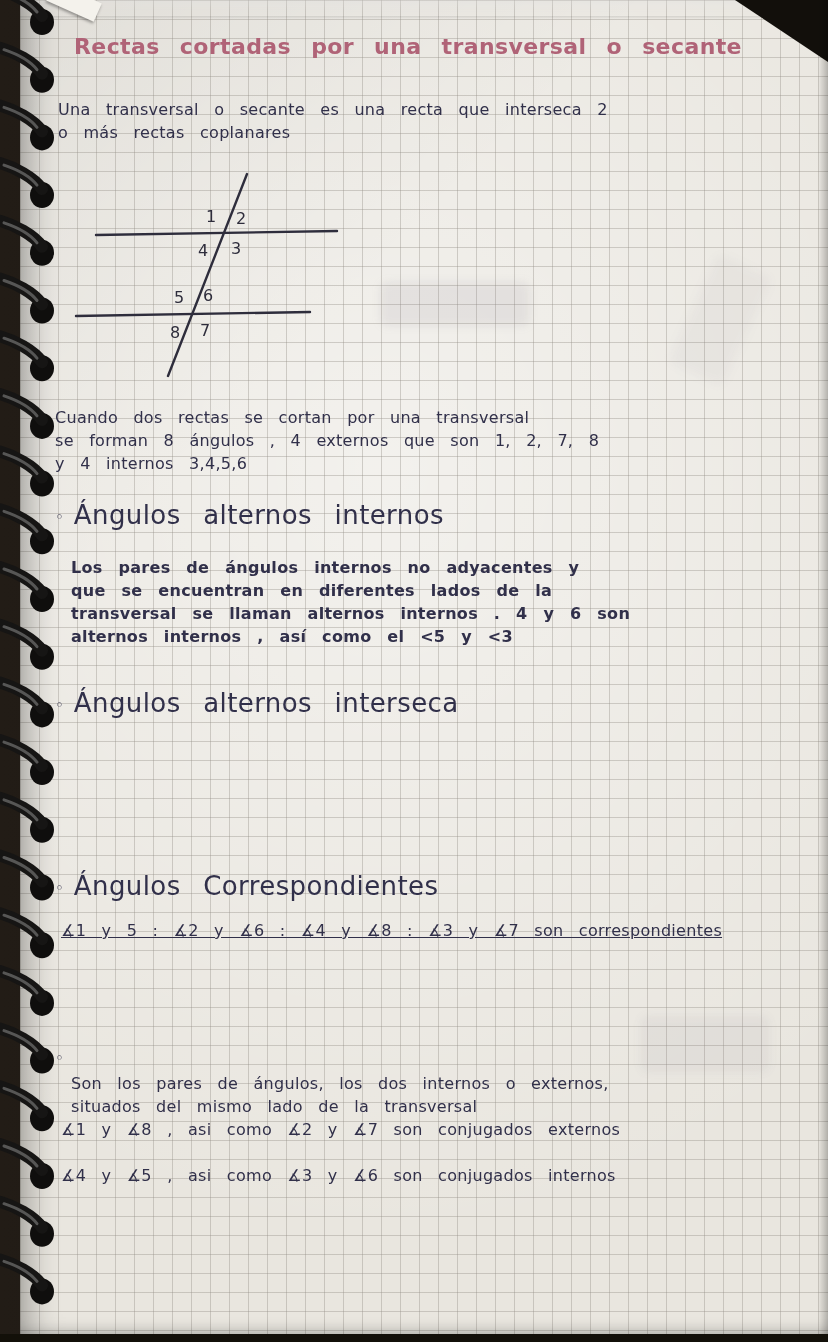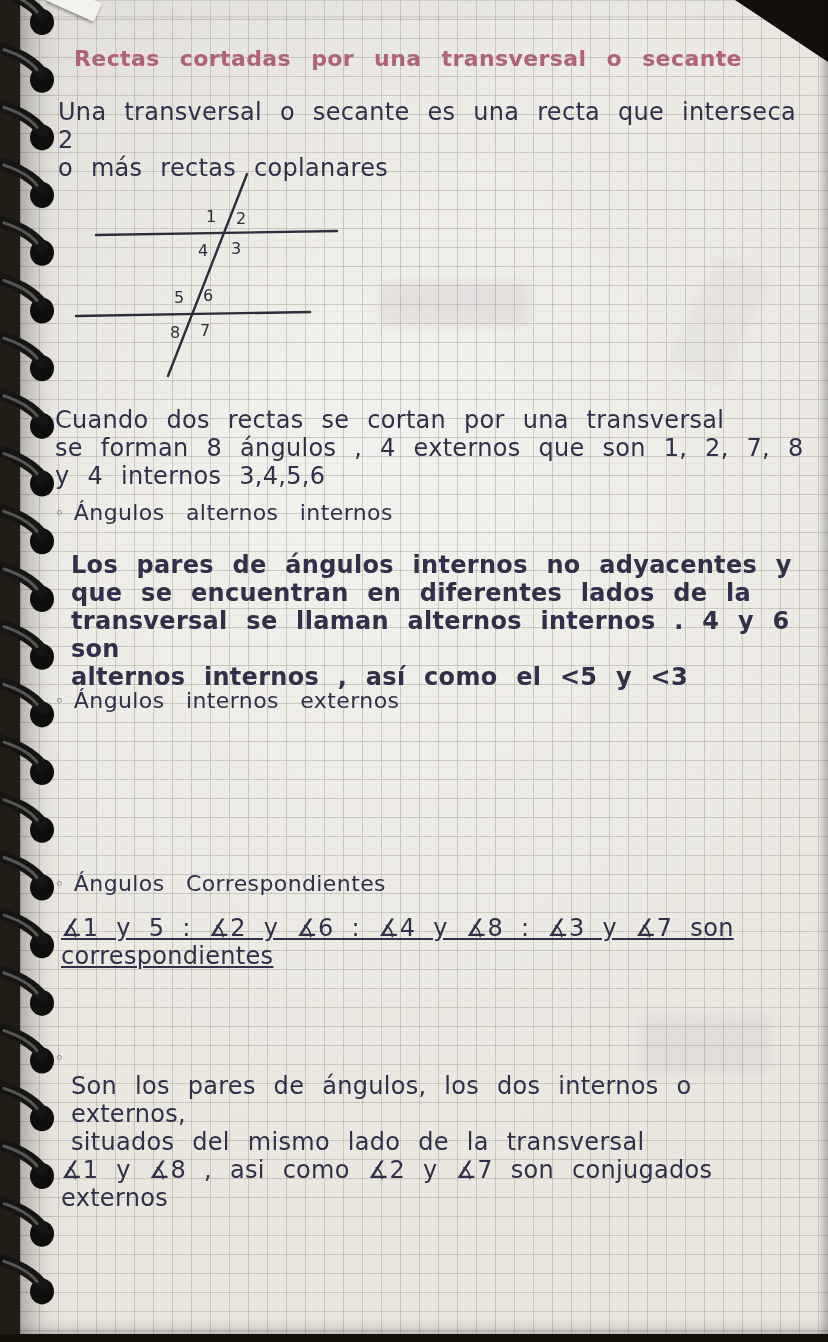--- a/index.html
+++ b/index.html
@@ -26,34 +26,34 @@
     background:linear-gradient(to left, rgba(0,0,0,.22), rgba(0,0,0,0));}
   .bottom-edge{position:absolute;left:0;bottom:0;width:100%;height:8px;background:#131009;}
   .page-sliver{position:absolute;left:48px;top:-8px;width:52px;height:20px;background:#f4f2ec;
     transform:rotate(24deg);box-shadow:0 2px 3px rgba(0,0,0,.35);}
   #spiral-svg{position:absolute;left:0;top:0;width:78px;height:1342px;z-index:6;}
 
   .content{position:absolute;left:0;top:0;width:828px;height:1342px;z-index:4;}
   .txt{white-space:pre-line;margin:0;}
   .ink{color:#31304a;}
   .title{
-    position:absolute;left:74px;top:44px;width:700px;
+    position:absolute;left:74px;top:32px;width:700px;
     font-size:22px;line-height:30px;color:#b06377;
     word-spacing:12px;letter-spacing:.4px;
   }
-  .body-text{font-size:24px;line-height:28px;word-spacing:10px;letter-spacing:.3px;}
+  .body-text{font-size:16px;line-height:23px;word-spacing:10px;letter-spacing:.3px;}
   .intro{position:absolute;left:58px;top:98px;width:750px;}
   .figure{position:absolute;left:40px;top:168px;}
   .after{position:absolute;left:55px;top:406px;width:750px;}
 
   .sec{position:absolute;left:55px;width:755px;}
   .s1{top:500px;} .s2{top:688px;} .s3{top:871px;} .s4{top:1051px;}
   .h-row{display:flex;align-items:baseline;gap:10px;}
   .bullet{font-size:15px;color:#31304a;transform:translateY(-2px);}
-  .heading{font-size:22px;color:#31304a;word-spacing:14px;letter-spacing:.4px;}
+  .heading{font-size:26px;color:#31304a;word-spacing:14px;letter-spacing:.4px;}
   .sec .body{padding-left:16px;}
   .s1 .body{margin-top:26px;font-weight:bold;}
   .s2 .body{margin-top:20px;}
   .s3 .body{margin-top:19px;}
   .s4 .body{margin-top:3px;}
   .note{padding-left:6px;}
   .s3 .note{margin-top:18px;text-decoration:underline;}
   .s4 .note1{margin-top:0;}
   .s4 .note2{margin-top:23px;}
 
@@ -183,35 +183,36 @@
       </div>
       <p class="body txt body-text ink">Los pares de ángulos internos no adyacentes y
 que se encuentran en diferentes lados de la
 transversal se llaman alternos internos . 4 y 6 son
 alternos internos , así como el &lt;5 y &lt;3</p>
     </section>
 
     <section class="sec s2">
       <div class="h-row">
         <span class="bullet">◦</span>
-        <span class="heading">Ángulos internos externos</span>
+        <span class="heading">Ángulos alternos interseca</span>
       </div>
     </section>
 
     <section class="sec s3">
       <div class="h-row">
         <span class="bullet">◦</span>
         <span class="heading">Ángulos Correspondientes</span>
       </div>
       <p class="note txt body-text ink">∡1 y 5 : ∡2 y ∡6 : ∡4 y ∡8 : ∡3 y ∡7 son correspondientes</p>
     </section>
 
     <section class="sec s4">
       <div class="h-row">
         <span class="bullet">◦</span>
       </div>
       <p class="body txt body-text ink">Son los pares de ángulos, los dos internos o externos,
 situados del mismo lado de la transversal</p>
       <p class="note note1 txt body-text ink">∡1 y ∡8 , asi como ∡2 y ∡7 son conjugados externos</p>
+      <p class="note note2 txt body-text ink">∡4 y ∡5 , asi como ∡3 y ∡6 son conjugados internos</p>
     </section>
 
   </div>
 </div>
 
 </body></html>

